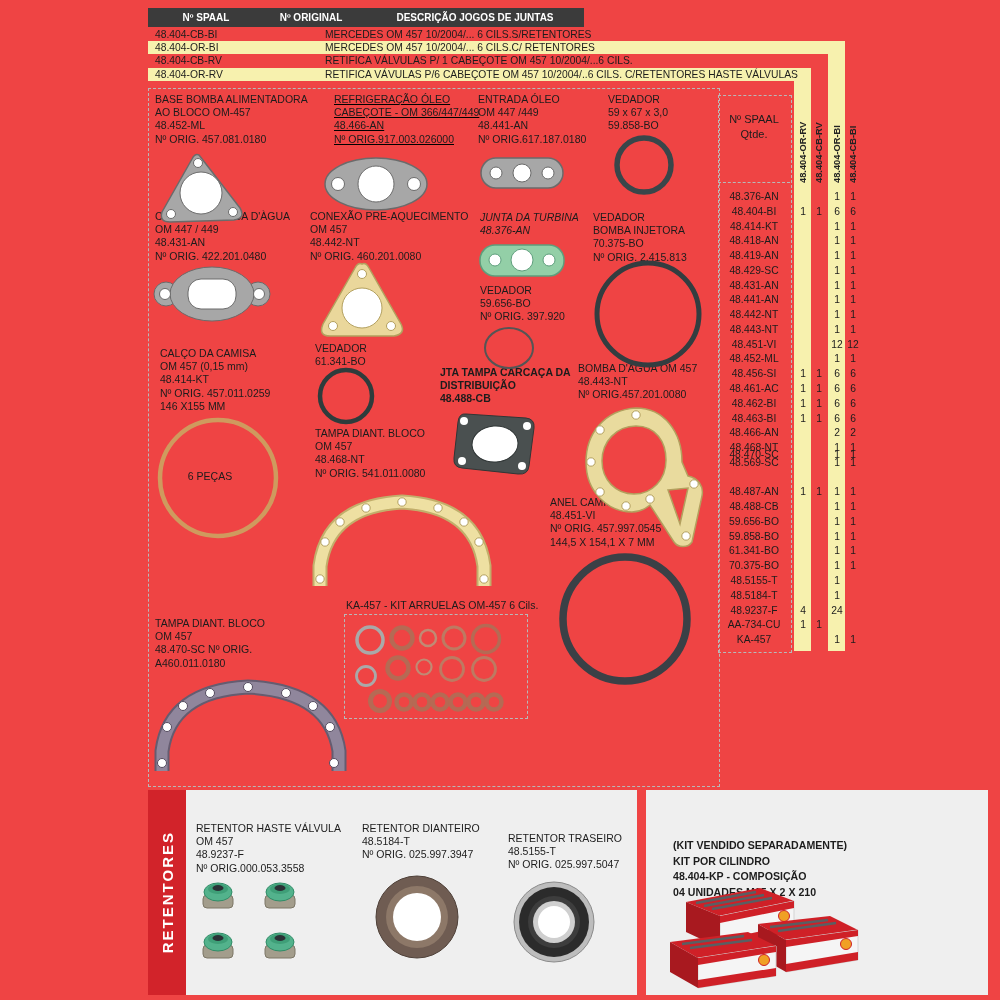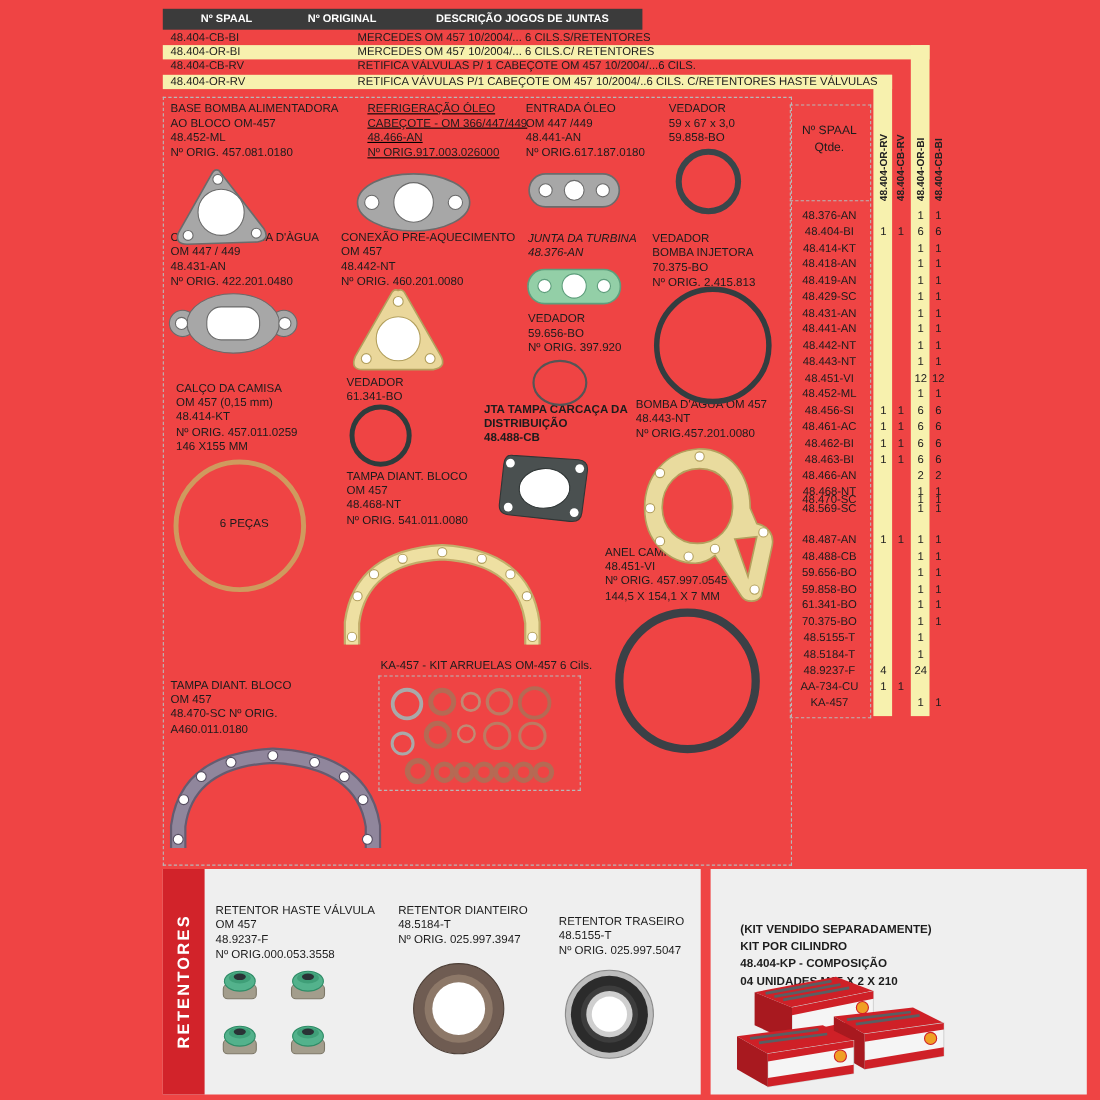--- a/index.html
+++ b/index.html
@@ -64,21 +64,21 @@
   <div class="tt-row" style="top:41px;">
     <span class="tt-code">48.404-OR-BI</span>
     <span class="tt-desc">MERCEDES OM 457 10/2004/... 6 CILS.C/ RETENTORES</span>
   </div>
   <div class="tt-row" style="top:54px;">
     <span class="tt-code">48.404-CB-RV</span>
     <span class="tt-desc">RETIFICA VÁLVULAS P/ 1 CABEÇOTE OM 457 10/2004/...6 CILS.</span>
   </div>
   <div class="tt-row" style="top:68px;">
     <span class="tt-code">48.404-OR-RV</span>
-    <span class="tt-desc">RETIFICA VÁVULAS P/1 CABEÇOTE OM 457 10/2004/..6 CILS. C/RETENTORES HASTE VÁLVULAS</span>
+    <span class="tt-desc">RETIFICA VÁVULAS P/6 CABEÇOTE OM 457 10/2004/..6 CILS. C/RETENTORES HASTE VÁLVULAS</span>
   </div>
 
   <div class="dashedbox" style="left:148px;top:88px;width:570px;height:697px;"></div>
 
   <div class="part" style="left:155px;top:93px;">
       <div class="pl">BASE BOMBA ALIMENTADORA</div>
       <div class="pl">AO BLOCO OM-457</div>
       <div class="pl">48.452-ML</div>
       <div class="pl">Nº ORIG. 457.081.0180</div>
     </div>
@@ -220,21 +220,21 @@
     <ellipse cx="27" cy="23" rx="24" ry="20" fill="none" stroke="#555" stroke-width="2"></ellipse>
   </svg>
 
   <svg class="abs" style="left:592px;top:258px;" width="112" height="112" viewBox="0 0 112 112">
     <circle cx="56" cy="56" r="51" fill="none" stroke="#333d40" stroke-width="5"></circle>
   </svg>
 
   <svg class="abs" style="left:156px;top:416px;" width="124" height="124" viewBox="0 0 124 124">
     <circle cx="62" cy="62" r="58" fill="none" stroke="#cf9a5e" stroke-width="4.5"></circle>
   </svg>
-  <div class="ringlabel" style="left:180px;top:470px;width:84px;">6 PEÇAS</div>
+  <div class="ringlabel" style="left:168px;top:470px;width:84px;">6 PEÇAS</div>
 
   <svg class="abs" style="left:316px;top:366px;" width="60" height="60" viewBox="0 0 60 60">
     <circle cx="30" cy="30" r="26" fill="none" stroke="#2e3c3c" stroke-width="4.5"></circle>
   </svg>
 
   <svg class="abs" style="left:308px;top:482px;" width="188" height="108" viewBox="0 0 188 108">
     <path d="M12,104 L12,84 Q20,24 94,20 Q168,24 176,84 L176,104" fill="none" stroke="#c2ae6b" stroke-width="15"></path>
     <path d="M12,104 L12,84 Q20,24 94,20 Q168,24 176,84 L176,104" fill="none" stroke="#eee0a2" stroke-width="11"></path>
     <g fill="#fff" stroke="#b3a05e">
       <circle cx="12" cy="97" r="4.2"></circle>

